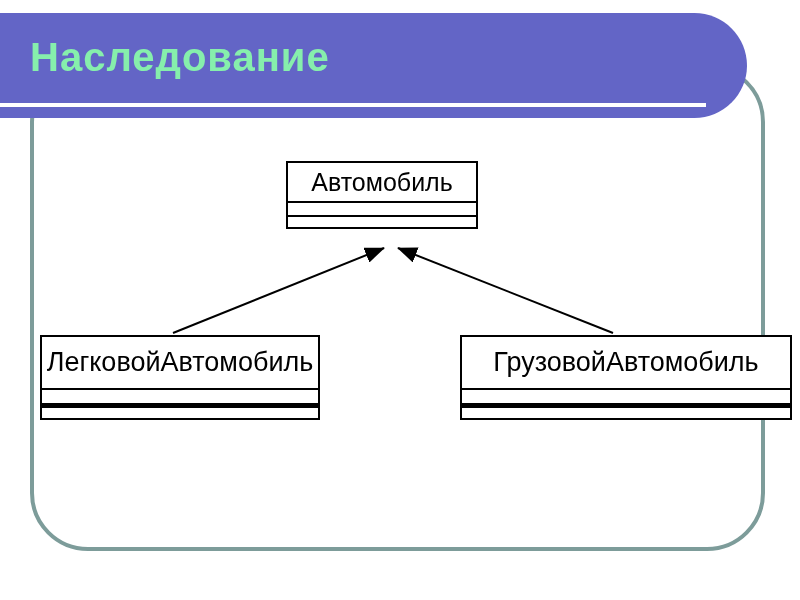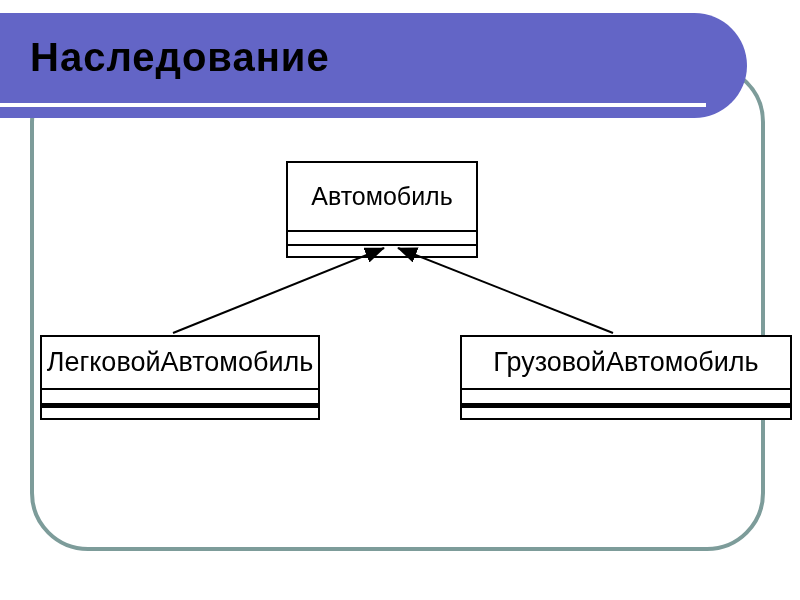--- a/index.html
+++ b/index.html
@@ -46,21 +46,21 @@
     top: 90px;
     width: 706px;
     height: 4px;
     background: #ffffff;
   }
   .slide-title {
     position: absolute;
     left: 30px;
     top: 22px;
     margin: 0;
-    color: #000000;
+    color: #86efac;
     font-size: 40px;
     font-weight: bold;
     letter-spacing: 1px;
     white-space: nowrap;
   }
 
   
   .uml-box {
     position: absolute;
     background: #fff;
@@ -75,21 +75,21 @@
     display: flex;
     align-items: center;
     justify-content: center;
     color: #000;
     white-space: nowrap;
   }
   .uml-comp {
     border-top: 2px solid #000;
   }
 
-  .box-parent { left: 286px; top: 161px; width: 192px; height: 97px; }
+  .box-parent { left: 286px; top: 161px; width: 192px; height: 68px; }
   .box-parent .uml-name { font-size: 25px; }
   .box-parent .comp-attrs { height: 12px; }
   .box-parent .comp-ops   { height: 10px; }
 
   .box-child-left  { left: 40px;  top: 335px; width: 280px; height: 85px; }
   .box-child-right { left: 460px; top: 335px; width: 332px; height: 85px; }
   .box-child-left .uml-name,
   .box-child-right .uml-name { font-size: 27px; border-radius: 20px; }
   .box-child-left .comp-attrs,
   .box-child-right .comp-attrs { height: 13px; }

